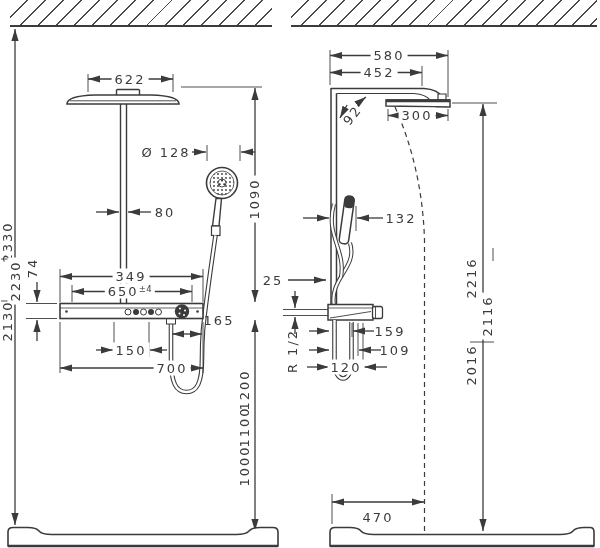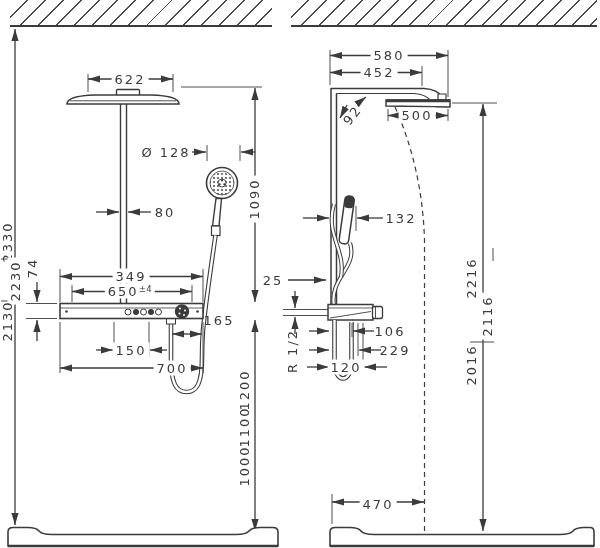--- a/index.html
+++ b/index.html
@@ -280,25 +280,25 @@
   <div class="dim" style="left:219px;top:320px;">165</div>
   <div class="dim bg" style="left:131px;top:350px;">150</div>
   <div class="dim bg" style="left:131px;top:368px;margin-left:41px;">700</div>
   <div class="dim rot" style="left:244px;top:390px;">1200</div>
   <div class="dim rot" style="left:244px;top:427px;">1100</div>
   <div class="dim rot" style="left:244px;top:466px;">1000</div>
 
   <div class="dim bg" style="left:389px;top:55px;">580</div>
   <div class="dim bg" style="left:379px;top:72px;">452</div>
   <div class="dim tilt" style="left:355px;top:112px;">92°</div>
-  <div class="dim bg" style="left:417px;top:115px;">500</div>
+  <div class="dim bg" style="left:417px;top:115px;">300</div>
   <div class="dim" style="left:401px;top:218px;">132</div>
   <div class="dim" style="left:273px;top:280px;">25</div>
   <div class="dim rot" style="left:471px;top:278px;">2216</div>
   <div class="dim rot bg" style="left:487px;top:316px;">2116</div>
   <div class="dim rot" style="left:471px;top:365px;">2016</div>
-  <div class="dim" style="left:390px;top:331px;">106</div>
-  <div class="dim" style="left:395px;top:350px;">229</div>
+  <div class="dim" style="left:390px;top:331px;">159</div>
+  <div class="dim" style="left:395px;top:350px;">109</div>
   <div class="dim rot" style="left:292px;top:351px;">R 1/2</div>
   <div class="dim bg" style="left:346px;top:367px;">120</div>
-  <div class="dim bg" style="left:378px;top:504px;">470</div>
+  <div class="dim bg" style="left:378px;top:517px;">470</div>
 
 </div>
 
 </body></html>

